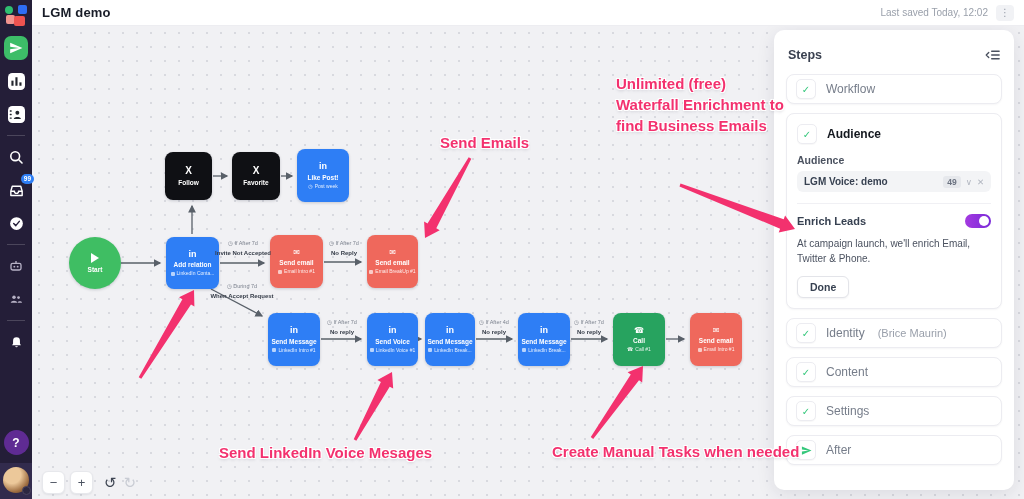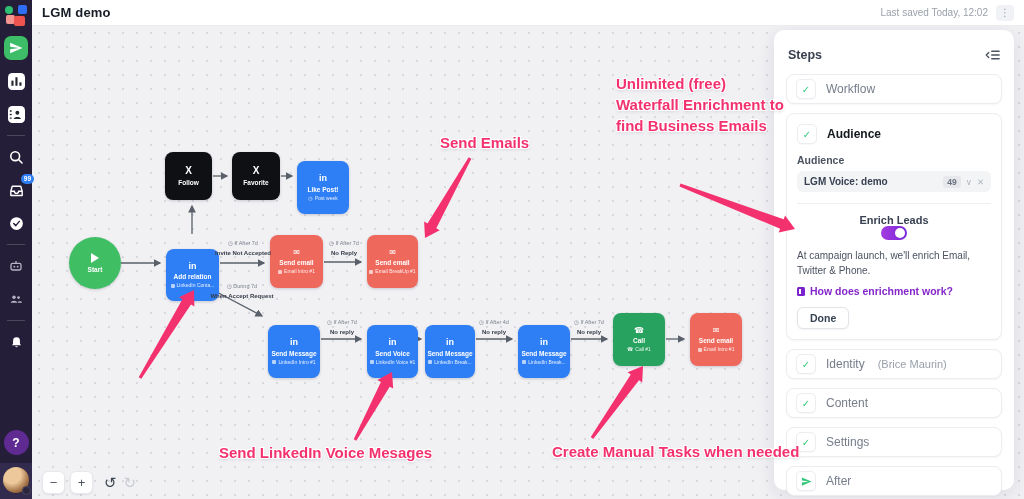--- a/index.html
+++ b/index.html
@@ -30,21 +30,21 @@
   .help-circle { width:25px; height:25px; border-radius:50%; background:#5f2b93; color:#fff; font-size:12px; font-weight:700; display:flex; align-items:center; justify-content:center; margin-bottom:8px; cursor:pointer; }
   .avatar-wrap { width:100%; padding:4px 0 6px; background:#322b4d; display:flex; justify-content:center; }
   .avatar { width:26px; height:26px; border-radius:50%; background:radial-gradient(circle at 35% 30%, #ecc89a 0 35%, #9c6b3f 70%, #4a3a2a 100%); position:relative; cursor:pointer; }
   .avatar .cam { position:absolute; right:-2px; bottom:-2px; width:9px; height:9px; border-radius:50%; background:#2c2741; border:1px solid #4a445f; }
 
   
   .canvas { position:absolute; left:32px; top:26px; right:0; bottom:0; background-color:#f1f1f4; background-image:radial-gradient(circle, #d8d9df 1px, rgba(0,0,0,0) 1.2px); background-size:14px 14px; z-index:1; }
   .flow-svg { position:absolute; inset:0; width:100%; height:100%; }
 
   .node { position:absolute; border-radius:8px; display:flex; flex-direction:column; align-items:center; justify-content:center; gap:2.5px; color:#fff; text-align:center; box-shadow:0 1px 3px rgba(15,23,42,.18); cursor:pointer; }
-  .node.blue { background:#2e7ef5;margin-top:12px; }
+  .node.blue { background:#2e7ef5; }
   .node.red { background:#ef685c; }
   .node.black { background:#0f1014; }
   .node.greenc { background:#27a35f; }
   .n-icon { font-weight:700; font-size:9px; line-height:1; }
   .n-icon.x { font-size:10px; }
   .n-icon.env { font-size:8px; }
   .n-title { font-size:6.5px; font-weight:700; line-height:1.1; }
   .n-sub { font-size:5px; opacity:.88; display:flex; align-items:center; gap:2px; line-height:1; }
   .sub-sq { width:4px; height:4px; background:rgba(255,255,255,.75); border-radius:1px; display:inline-block; }
   .start-node { position:absolute; width:52px; height:52px; border-radius:50%; background:#3fbe63; display:flex; flex-direction:column; align-items:center; justify-content:center; gap:3px; color:#fff; box-shadow:0 1px 3px rgba(15,23,42,.18); cursor:pointer; }
@@ -78,21 +78,21 @@
   .step-label.b { font-weight:700; color:#14181f; }
   .step-sub { font-size:11px; color:#9aa0ab; margin-left:3px; }
   .aud-card { padding:8px 10px 10px 10px; }
   .aud-head { display:flex; align-items:center; gap:10px; min-height:24px; cursor:pointer; }
   .field-label { font-size:10.5px; color:#4b5260; margin:8px 0 5px 0; font-weight:600; }
   .select { background:#f3f4f6; border-radius:6px; height:21px; display:flex; align-items:center; padding:0 7px; gap:5px; cursor:pointer; }
   .select .val { font-size:10px; color:#374151; font-weight:600; flex:1; white-space:nowrap; overflow:hidden; }
   .badge49 { background:#e6e8ec; border-radius:3px; font-size:8.5px; color:#6b7280; padding:1px 4px; font-weight:600; }
   .sel-ic { font-size:8.5px; color:#b0b5bf; }
   .enrich { border-top:1px solid #f0f0f4; margin-top:11px; padding-top:10px; }
-  .enrich-row { display:flex; align-items:center; justify-content:space-between;flex-direction:column; }
+  .enrich-row { display:flex; align-items:center; justify-content:space-between; }
   .enrich-label { font-size:11px; color:#374151; font-weight:600; }
   .toggle { width:26px; height:14px; border-radius:8px; background:linear-gradient(90deg,#a43ae0,#7a2bd8); position:relative; cursor:pointer; flex:none; }
   .toggle .knob { position:absolute; right:2px; top:2px; width:10px; height:10px; border-radius:50%; background:#fff; }
   .enrich-desc { font-size:10px; color:#4b5260; line-height:1.5; margin-top:8px; }
   .enrich-link { display:flex; align-items:center; gap:5px; margin-top:7px; cursor:pointer; }
   .book-ic { width:8px; height:9px; background:#7a22ce; border-radius:1.5px; position:relative; flex:none; }
   .book-ic:after { content:""; position:absolute; left:2px; top:2px; width:2px; height:5px; background:#fff; }
   .enrich-link span.txt { font-size:10.5px; font-weight:700; color:#8426c9; }
   .done-btn { display:inline-block; margin-top:10px; border:1px solid #e3e4e9; border-radius:6px; background:#fff; padding:4px 12px; font-size:10.5px; font-weight:600; color:#374151; box-shadow:0 1px 2px rgba(20,20,43,.05); cursor:pointer; }
 </style>
@@ -400,24 +400,20 @@
         <span class="sel-ic">✕</span>
       </div>
       <div class="enrich">
         <div class="enrich-row">
           <span class="enrich-label">Enrich Leads</span>
           <span class="toggle">
               <span class="knob"></span>
             </span>
         </div>
         <div class="enrich-desc">At campaign launch, we'll enrich Email, Twitter &amp; Phone.</div>
-        <div class="enrich-link">
-          <span class="book-ic"></span>
-          <span class="txt">How does enrichment work?</span>
-        </div>
         <span class="done-btn">Done</span>
       </div>
     </div>
 
     <div class="card row">
       <span class="chk">✓</span>
       <span class="step-label">Identity</span>
       <span class="step-sub">(Brice Maurin)</span>
     </div>
 

